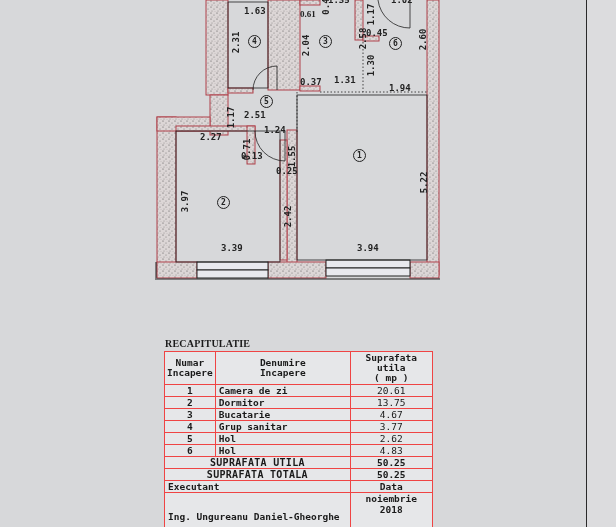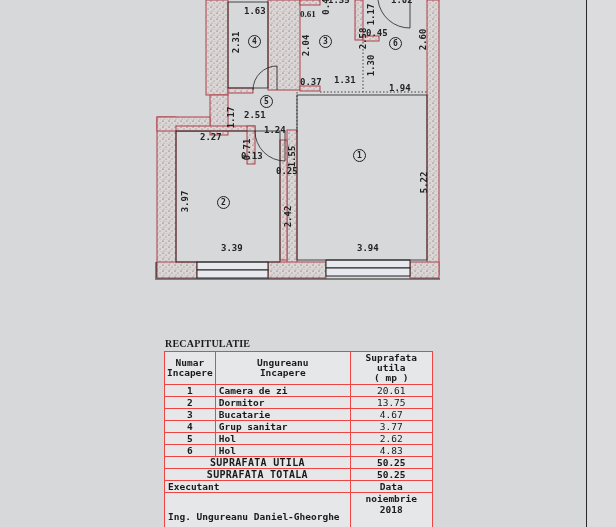--- a/index.html
+++ b/index.html
@@ -145,21 +145,21 @@
       <col style="width:135px">
       <col style="width:82px">
   </colgroup>
   <tbody>
       <tr>
     <th>
       <div>Numar</div>
       <div>Incapere</div>
     </th>
     <th>
-      <div>Ungureanu</div>
+      <div>Denumire</div>
       <div>Incapere</div>
     </th>
     <th>
       <div>Suprafata utila</div>
       <div>( mp )</div>
     </th>
   </tr>
   <tr>
     <td class="c b">1</td>
     <td class="b">Camera de zi</td>

